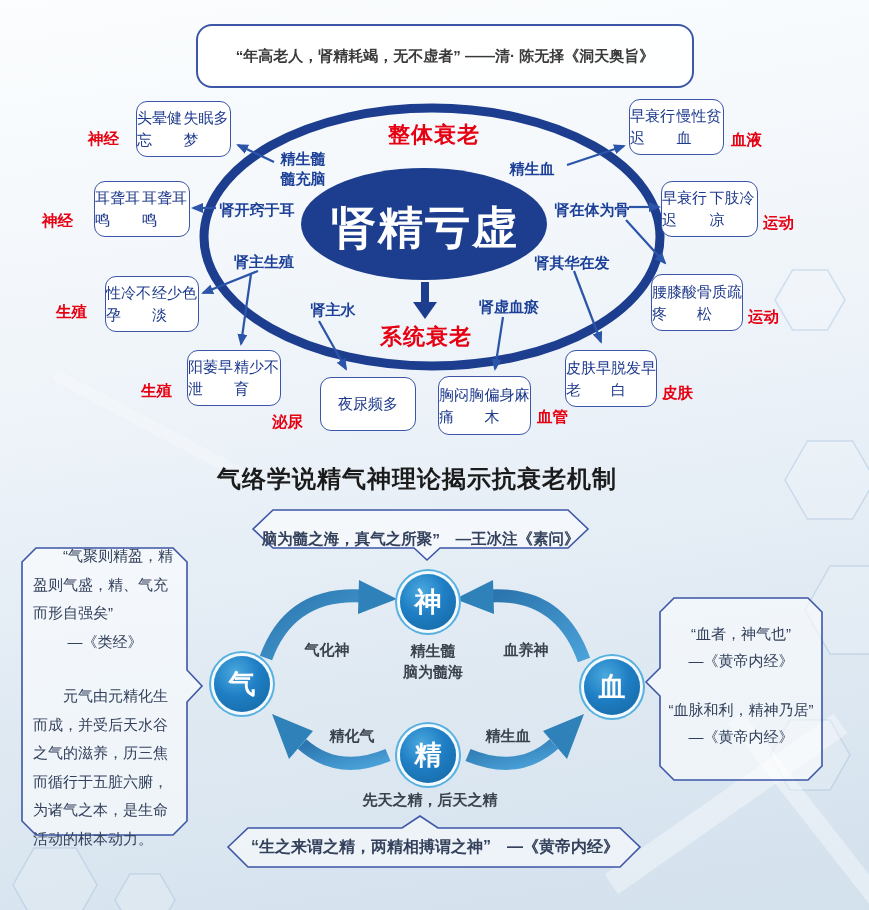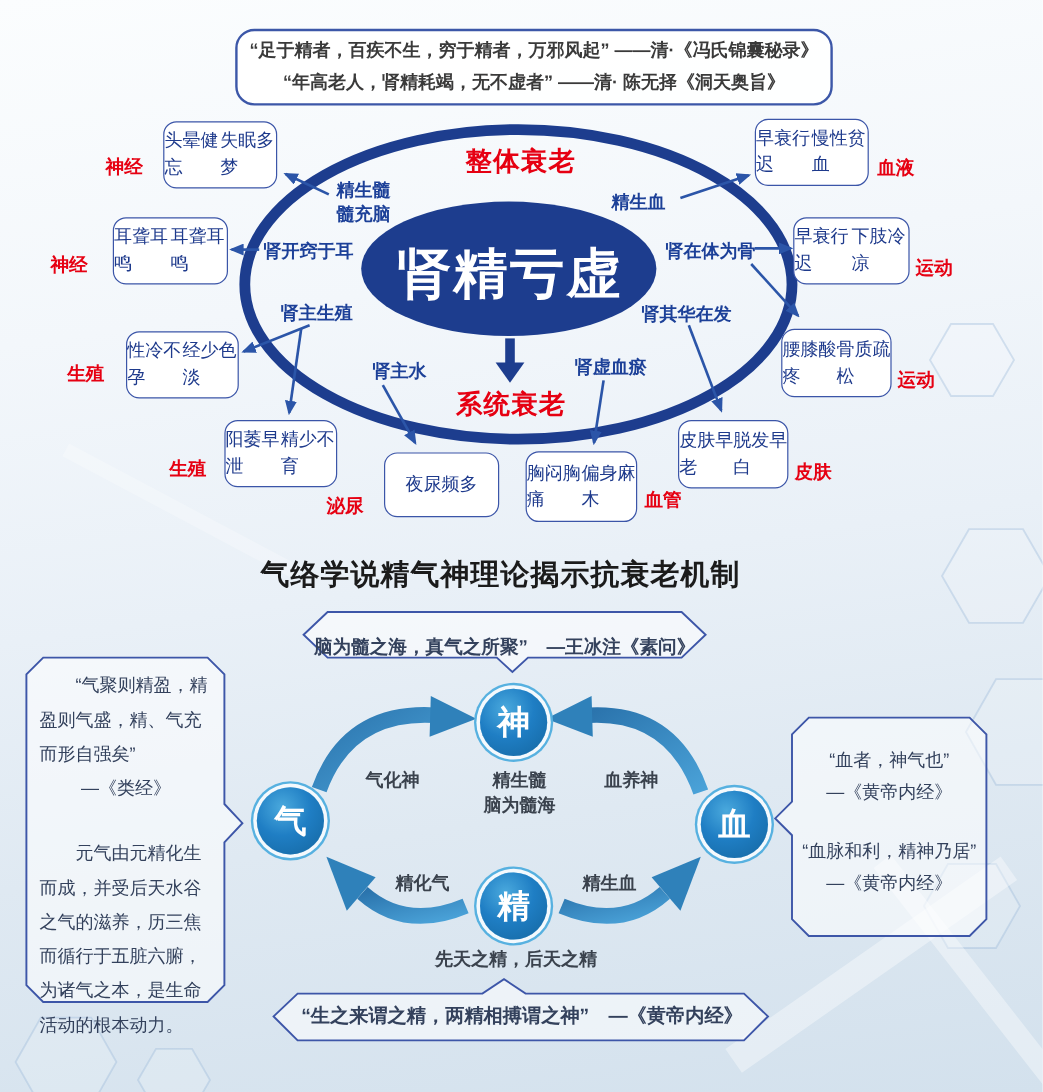--- a/index.html
+++ b/index.html
@@ -45,21 +45,20 @@
       <polygon points="115,900 130,874 160,874 175,900 160,926 130,926"></polygon>
     </g>
     <g fill="rgba(255,255,255,0.38)">
       <rect x="600" y="800" width="280" height="24" transform="rotate(-35 720 830)"></rect>
       <rect x="680" y="760" width="240" height="18" transform="rotate(52 760 800)"></rect>
       <rect x="40" y="420" width="220" height="12" transform="rotate(28 150 430)" fill="rgba(255,255,255,0.25)"></rect>
     </g>
   </svg>
 
   <div class="abs quotebox">
-    <div class="quoteline">“足于精者，百疾不生，穷于精者，万邪风起” ——清·《冯氏锦囊秘录》</div>
     <div class="quoteline">“年高老人，肾精耗竭，无不虚者” ——清· 陈无择《洞天奥旨》</div>
   </div>
 
   <svg class="svgover" width="869" height="910">
     <defs>
       <marker id="arr" markerWidth="12" markerHeight="10" refX="10" refY="5" orient="auto" markerUnits="userSpaceOnUse">
         <path d="M0,0 L12,5 L0,10 z" fill="#2b55a8"></path>
       </marker>
       <linearGradient id="sw" x1="0" y1="0" x2="1" y2="1">
         <stop offset="0" stop-color="#2b74ad"></stop>
@@ -174,21 +173,21 @@
   <div class="abs sys" style="left:537px;top:407px;">血管</div>
   <div class="abs sys" style="left:662px;top:383px;">皮肤</div>
   <div class="abs sys" style="left:748px;top:307px;">运动</div>
   <div class="abs sys" style="left:763px;top:213px;">运动</div>
   <div class="abs sys" style="left:731px;top:130px;">血液</div>
 
   <div class="abs sec2title">气络学说精气神理论揭示抗衰老机制</div>
 
   <div class="abs bubtext" style="left:253px;top:529px;width:335px;text-align:center;font-size:15.5px;font-weight:600;white-space:nowrap;">脑为髓之海，真气之所聚”　—王冰注《素问》</div>
 
-  <div class="abs bubtext leftbub" style="left:33px;top:558px;width:144px;line-height:28.5px;">
+  <div class="abs bubtext leftbub" style="left:33px;top:542px;width:144px;line-height:28.5px;">
     <p style="text-indent:2em;">“气聚则精盈，精盈则气盛，精、气充而形自强矣”</p>
     <p style="text-align:center;">—《类经》</p>
     <p style="text-indent:2em;margin-top:26px;">元气由元精化生而成，并受后天水谷之气的滋养，历三焦而循行于五脏六腑，为诸气之本，是生命活动的根本动力。</p>
   </div>
 
   <div class="abs bubtext" style="left:666px;top:620px;width:150px;text-align:center;line-height:27px;">
     <div>“血者，神气也”</div>
     <div>—《黄帝内经》</div>
     <div style="margin-top:22px;">“血脉和利，精神乃居”</div>
     <div>—《黄帝内经》</div>

